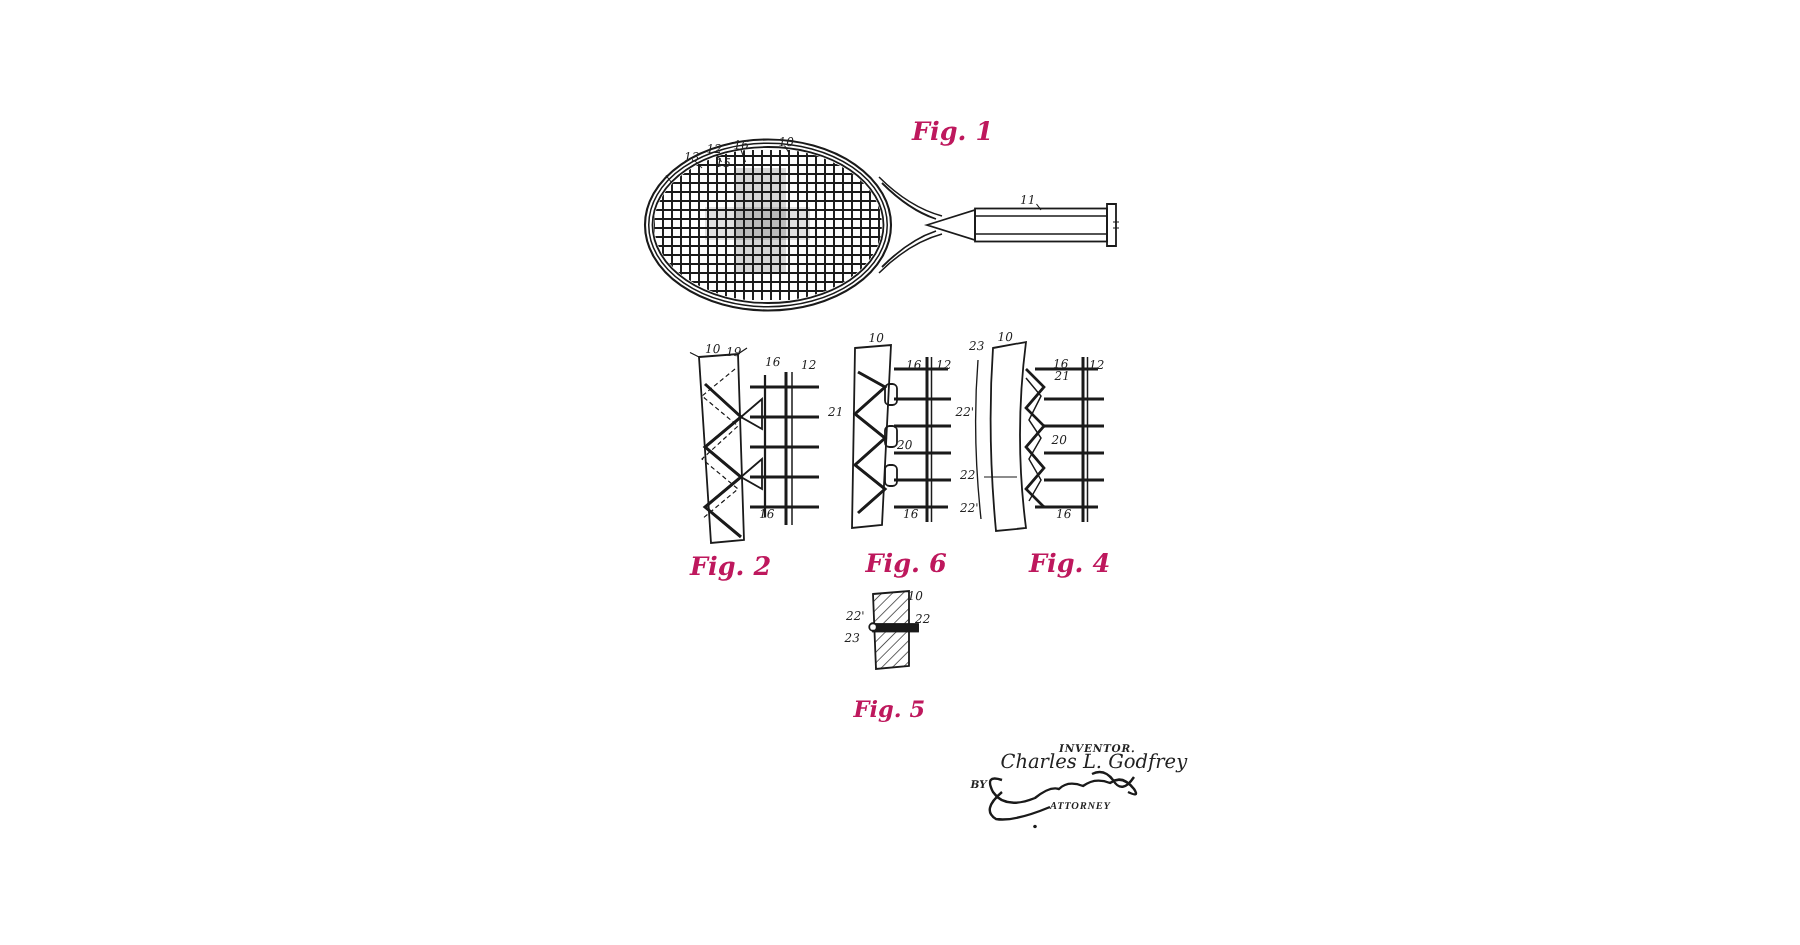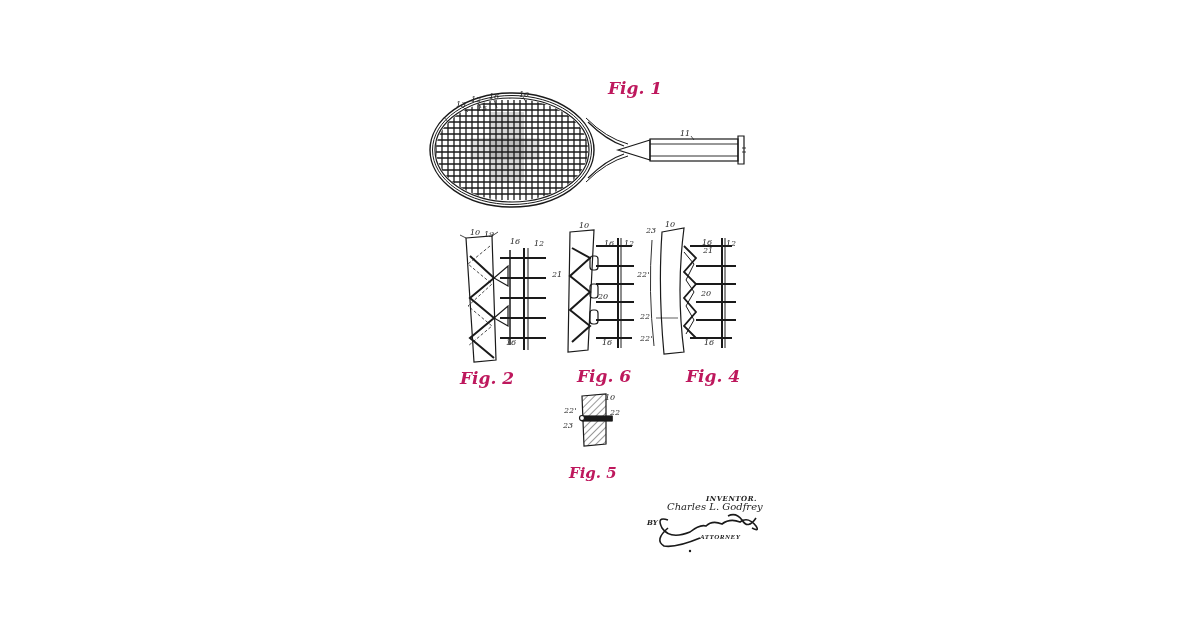--- a/index.html
+++ b/index.html
@@ -204,17 +204,17 @@
   <div class="ref" style="left:640px; top:312px;">22</div>
   <div class="ref" style="left:640px; top:334px;">22'</div>
   <div class="ref" style="left:704px; top:338px;">16</div>
 
   <div class="ref" style="left:564px; top:406px;">22'</div>
   <div class="ref" style="left:605px; top:393px;">10</div>
   <div class="ref" style="left:610px; top:408px;">22</div>
   <div class="ref" style="left:563px; top:421px;">23</div>
 
   <div class="sig-text" style="left:706px; top:494px; font-size:7px; font-style:italic; font-weight:bold; letter-spacing:0.5px;">INVENTOR.</div>
-  <div class="sig-text" style="left:667px; top:501px; font-size:10px; font-style:italic;">Charles L. Godfrey</div>
+  <div class="sig-text" style="left:667px; top:501px; font-size:13px; font-style:italic;">Charles L. Godfrey</div>
   <div class="sig-text" style="left:647px; top:518px; font-size:7px; font-style:italic; font-weight:bold;text-align:center;">BY</div>
   <div class="sig-text" style="left:700px; top:533px; font-size:7px; font-style:italic; font-weight:bold; letter-spacing:0.5px;font-family:Liberation Serif, serif;">ATTORNEY</div>
 
 </div>
 
 </body></html>

